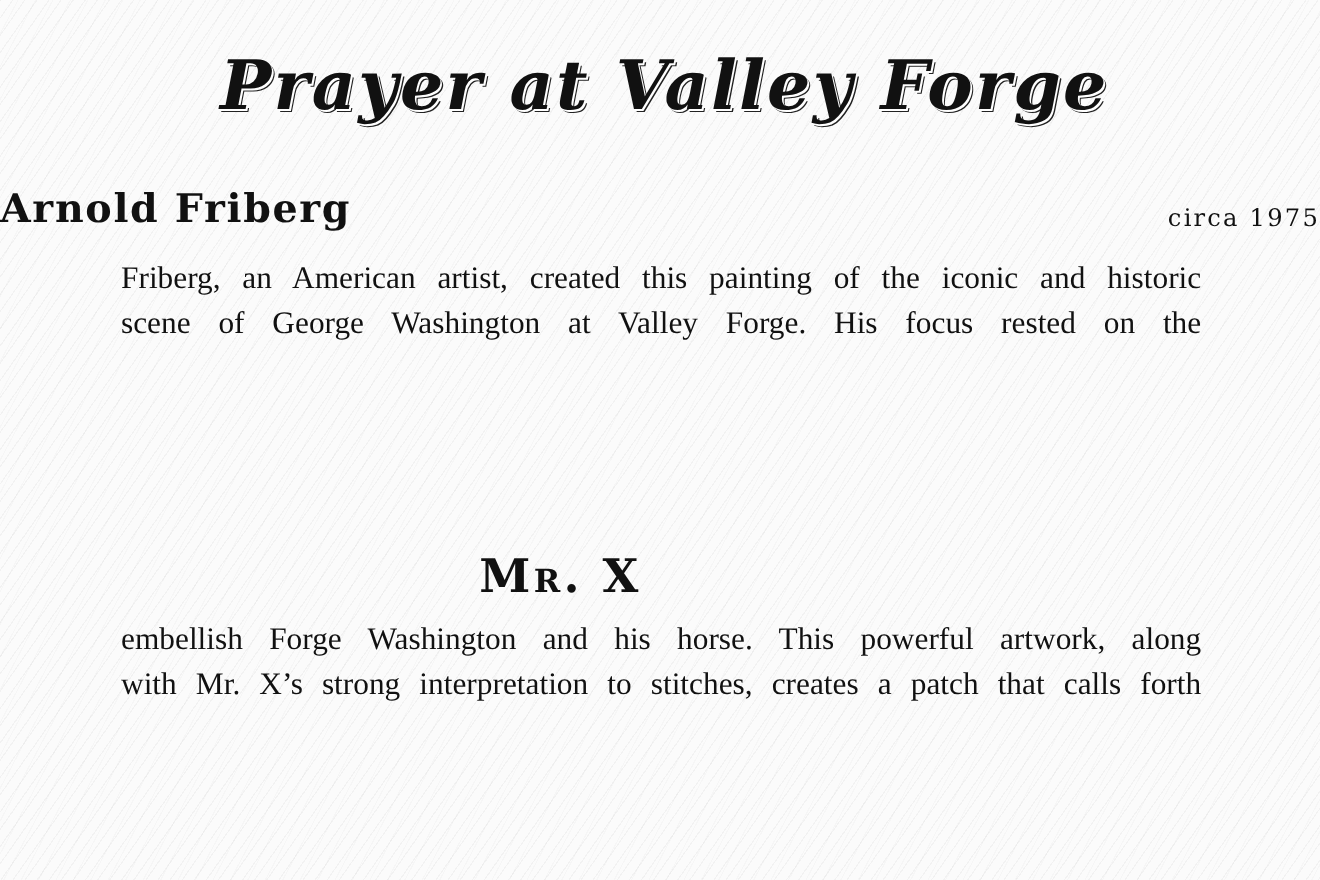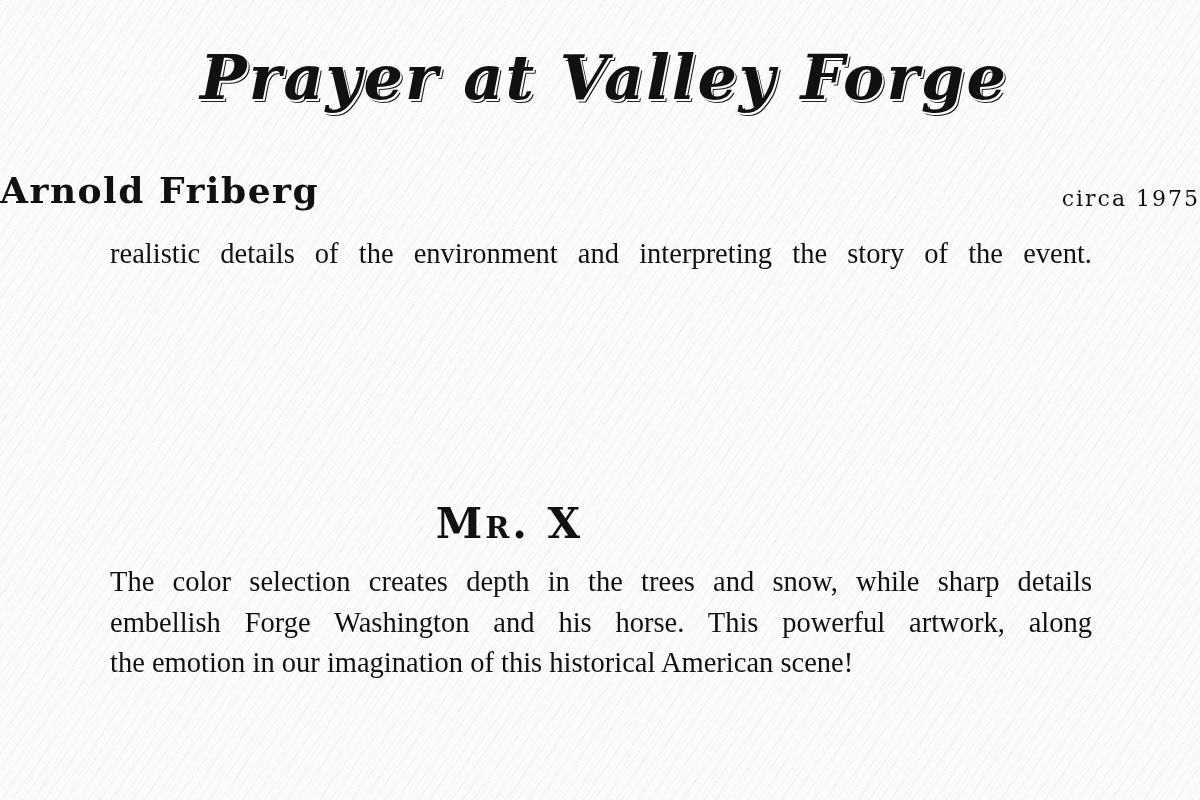--- a/index.html
+++ b/index.html
@@ -99,24 +99,24 @@
 
 <div class="page">
 
   <h1 class="title" style="margin:4px;font-style:italic;">Prayer at Valley Forge</h1>
 
   <div class="artist">Arnold Friberg</div>
 
   <div class="date">circa 1975</div>
 
   <div class="para para1">
-    <span class="line">realistic details of the environment and interpreting the story of the event.</span>
+    <span class="line">Friberg, an American artist, created this painting of the iconic and historic</span>
+    <span class="line">scene of George Washington at Valley Forge. His focus rested on the</span>
   </div>
 
   <h2 class="section-heading" style="margin:0;">Mr. X</h2>
 
   <div class="para para2">
-    <span class="line">The color selection creates depth in the trees and snow, while sharp details</span>
     <span class="line">embellish Forge Washington and his horse. This powerful artwork, along</span>
-    <span class="line last">the emotion in our imagination of this historical American scene!</span>
+    <span class="line">with Mr. X’s strong interpretation to stitches, creates a patch that calls forth</span>
   </div>
 
 </div>
 
 </body></html>

